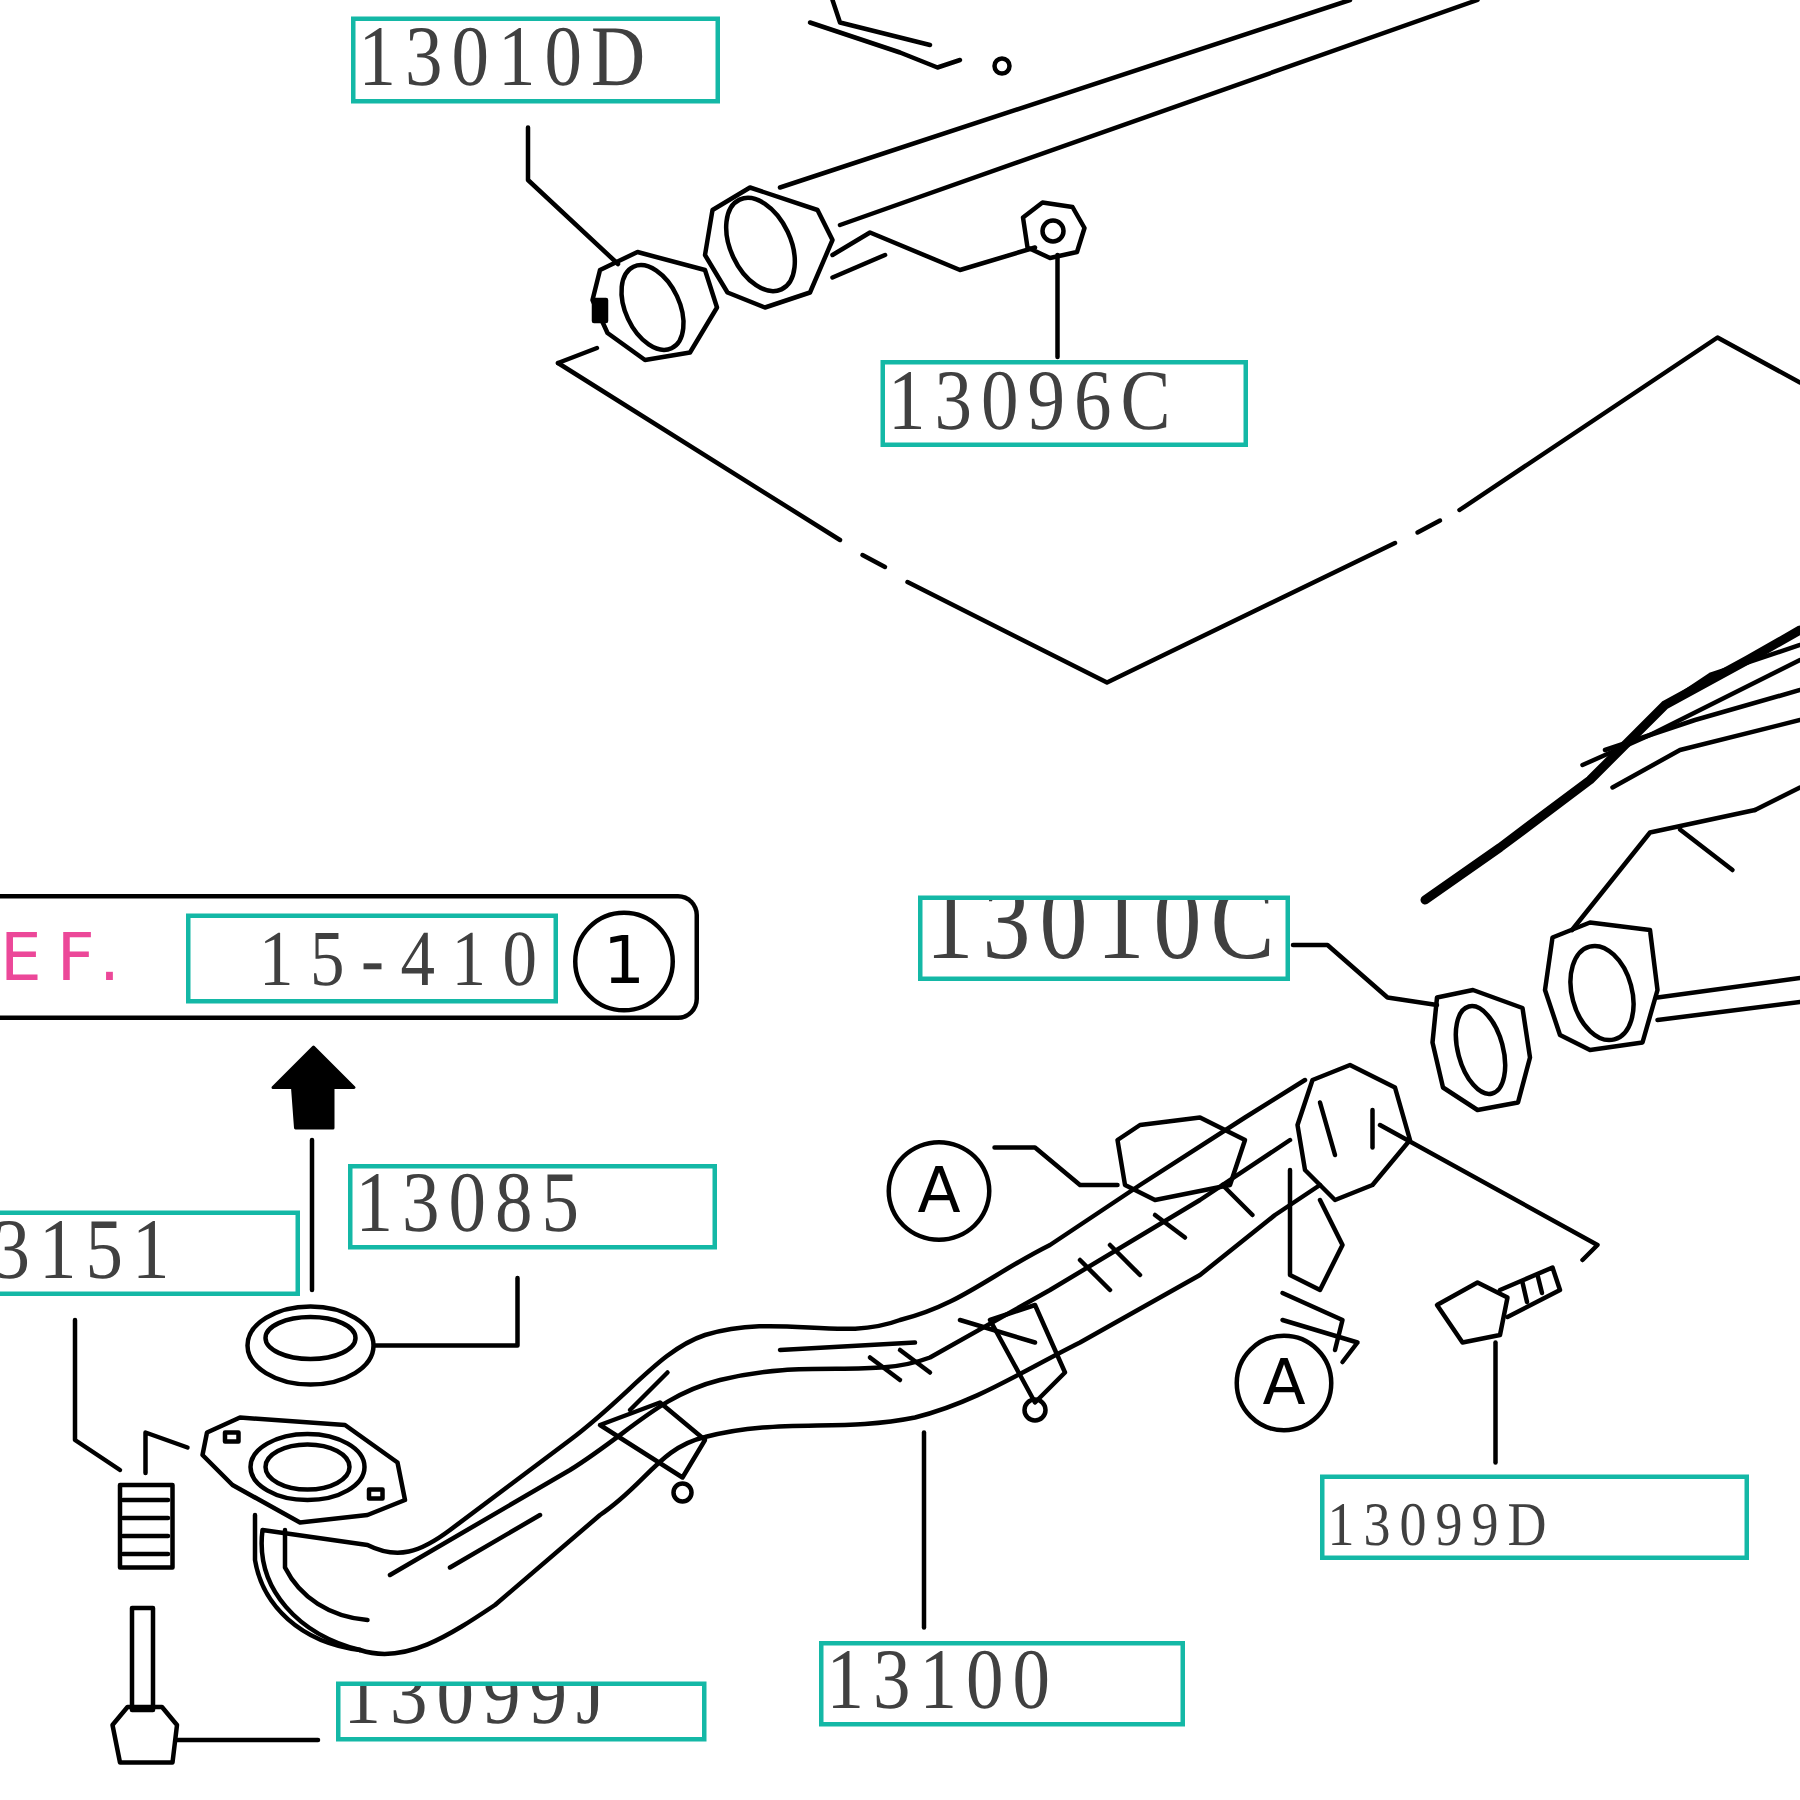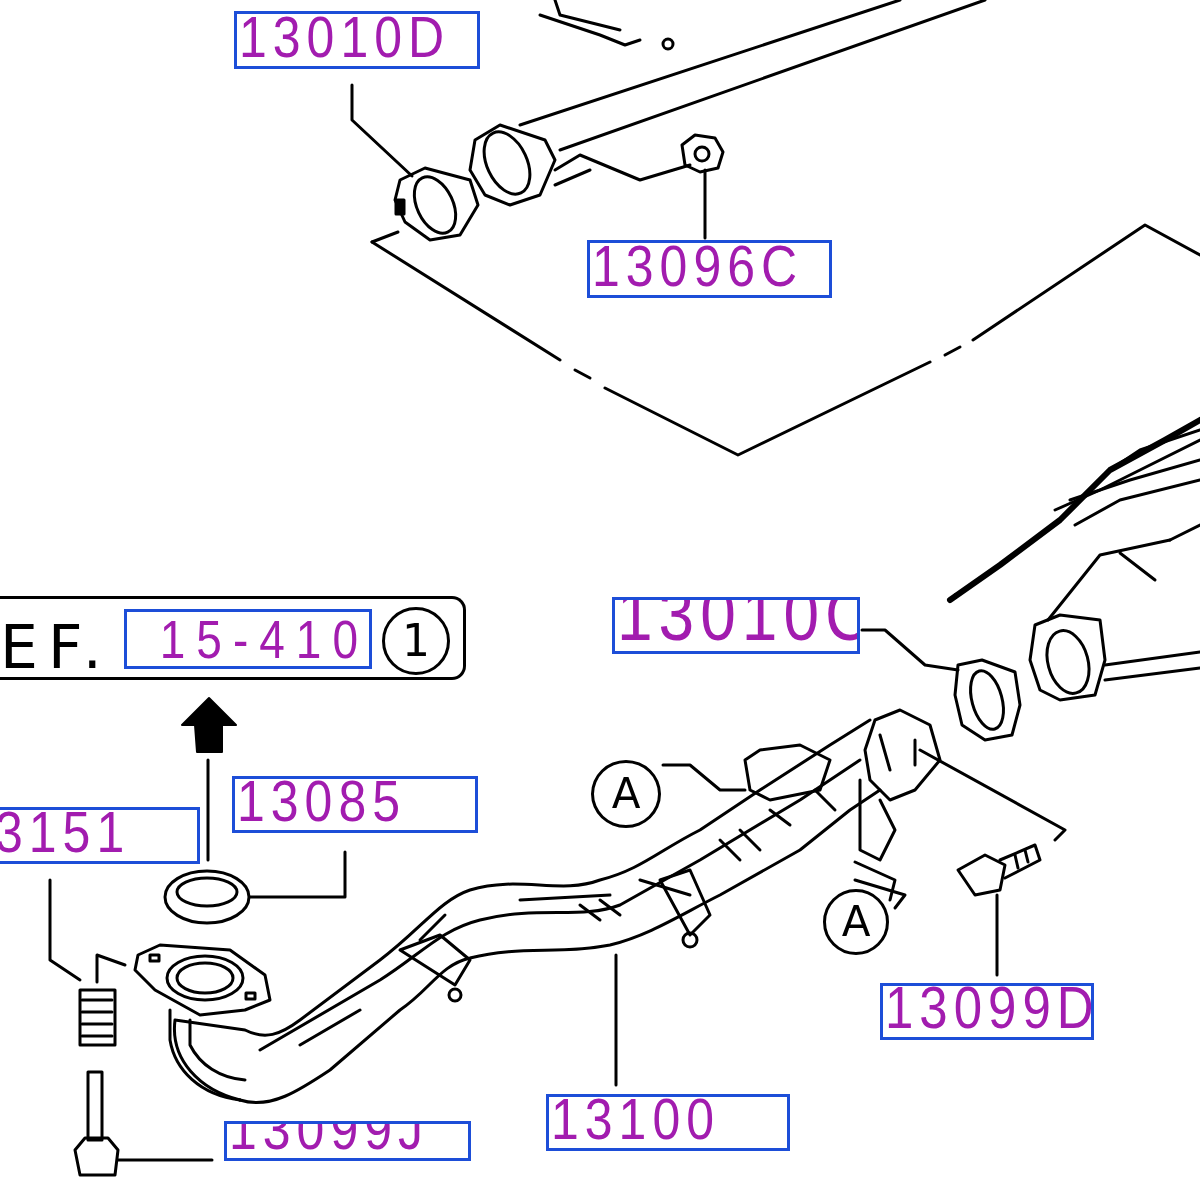--- a/index.html
+++ b/index.html
@@ -1,35 +1,35 @@
 <!DOCTYPE html>
 <html><head>
   <meta charset="utf-8">
   <style>
     html, body { margin: 0; padding: 0; background: #ffffff; }
     body { width: 1200px; height: 1200px; position: relative; overflow: hidden;
            font-family: "Liberation Sans", sans-serif; }
     #diagram { position: absolute; left: 0; top: 0; width: 1200px; height: 1200px; }
     .part-label {
       position: absolute; box-sizing: border-box;
-      border: 3px solid #1d4ed8; background: #ffffff;
-      font-family: Liberation Sans, sans-serif; font-weight: normal;
-      color: #a21caf; letter-spacing: 6px; line-height: 1;
+      border: 3px solid #14b8a6; background: #ffffff;
+      font-family: Liberation Serif, serif; font-weight: normal;
+      color: #404040; letter-spacing: 6px; line-height: 1;
       overflow: hidden; white-space: nowrap; cursor: pointer;
       display: flex; align-items: flex-end;
     }
     .part-label span { display: block; transform: scaleY(1.15); transform-origin: bottom; padding-left: 2px; }
     .ref-box {
       position: absolute; box-sizing: border-box;
       border: 3px solid #000; border-radius: 0 14px 14px 0; border-left: none;
       background: #fff;
     }
     .ref-text {
       position: absolute; font-family: "DejaVu Sans", sans-serif;
-      font-size: 60px; letter-spacing: 10px; color: #000000; line-height: 1;
+      font-size: 44px; letter-spacing: 10px; color: #ec4899; line-height: 1;
     }
     .circle-mark {
       position: absolute; box-sizing: border-box; border: 3px solid #000; border-radius: 50%;
       background: #fff; display: flex; align-items: center; justify-content: center;
       font-family: "DejaVu Sans", sans-serif; color: #000; line-height: 1;
     }
   </style>
 </head>
 <body>
 
@@ -186,21 +186,21 @@
 </div>
 <div class="part-label" style="left:612px; top:597px; width:248px; height:57px; font-size:64px;">
   <span>13010C</span>
 </div>
 <div class="part-label" style="left:232px; top:776px; width:246px; height:57px; font-size:50px;">
   <span>13085</span>
 </div>
 <div class="part-label" style="left:-10px; top:807px; width:210px; height:57px; font-size:50px;">
   <span>3151</span>
 </div>
-<div class="part-label" style="left:880px; top:983px; width:214px; height:57px; font-size:51px;">
+<div class="part-label" style="left:880px; top:983px; width:286px; height:57px; font-size:36px;">
   <span>13099D</span>
 </div>
 <div class="part-label" style="left:514px; top:1094px; width:244px; height:57px; font-size:50px;margin-left:32px;">
   <span>13100</span>
 </div>
 <div class="part-label" style="left:224px; top:1121px; width:247px; height:40px; font-size:50px;text-align:center;">
   <span>13099J</span>
 </div>
 
 <div class="circle-mark" style="left:591px; top:760px; width:70px; height:68px; font-size:42px;">A</div>

